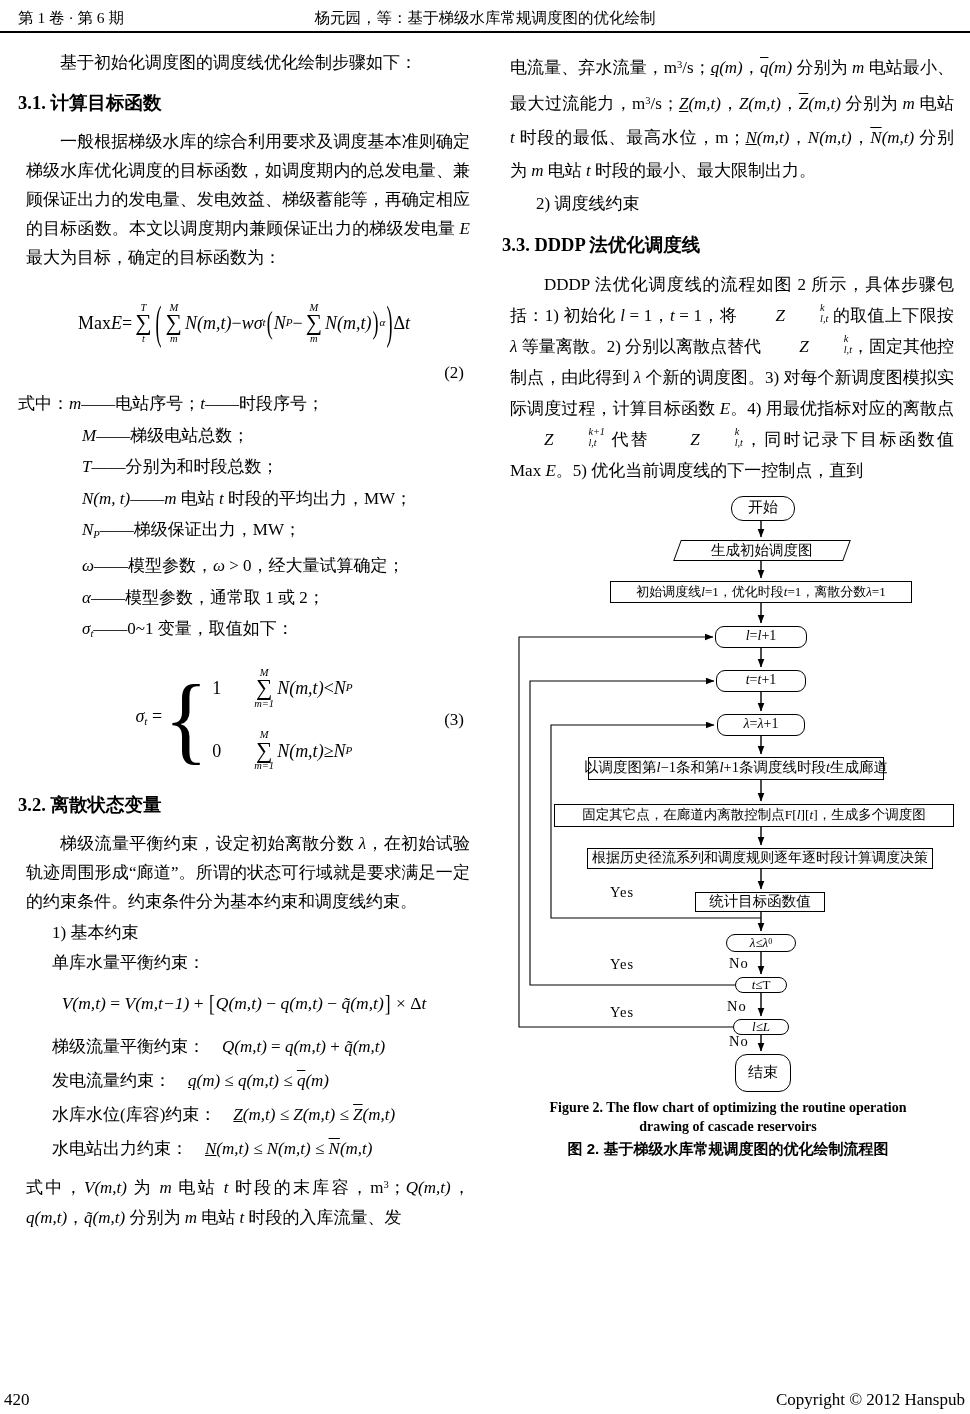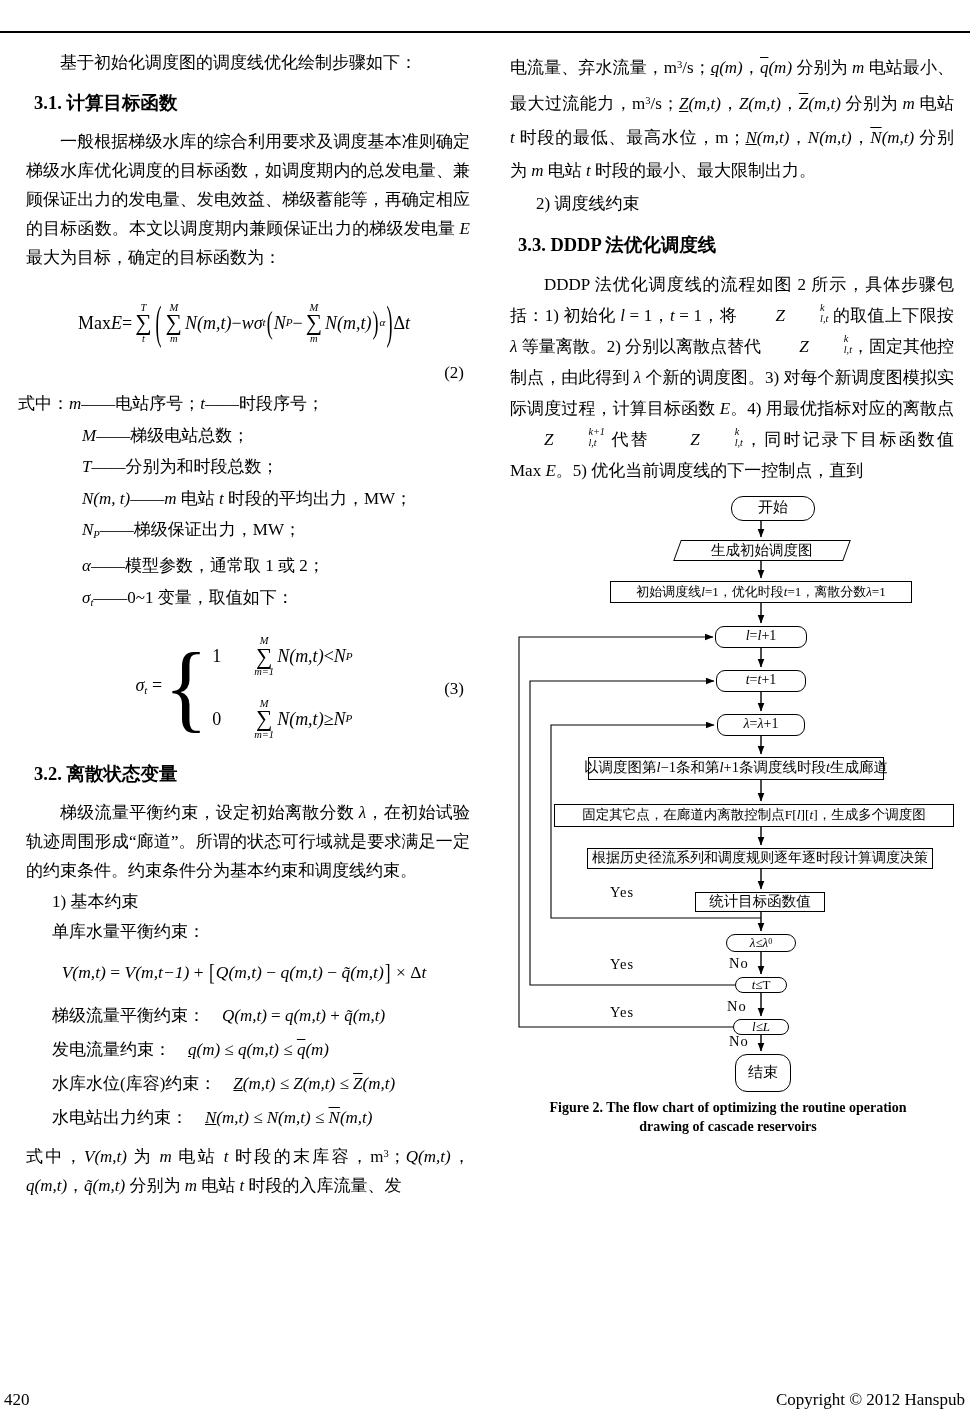--- a/index.html
+++ b/index.html
@@ -10,21 +10,21 @@
   .h-issue{position:absolute;left:0;top:2px;}
   .h-title{position:absolute;left:50%;transform:translateX(-50%);top:2px;white-space:nowrap;}
   .hrule{position:absolute;top:31px;left:0;right:0;height:2px;background:#000;}
   
   .col{position:absolute;top:48px;width:452px;line-height:29px;}
   .col-left{left:18px;}
   .col-right{left:502px;}
   p{margin:0 0 2px 8px;}
   .just{text-align:justify;}
   .indent{text-indent:34px;}
-  h3{font-size:18.5px;font-weight:bold;margin:14px 0 12px 16px;line-height:24px;
+  h3{font-size:18.5px;font-weight:bold;margin:14px 0 12px 0;line-height:24px;
      font-family:"Liberation Serif","DejaVu Serif",serif;}
   .line{line-height:30px;}
   .pl{padding-left:34px;}
   
   .s-i{font-style:italic;}
   .s-iu{font-style:italic;text-decoration:underline;}
   .s-io{font-style:italic;text-decoration:overline;}
   .s-sup{font-size:.62em;vertical-align:.5em;}
   .s-sub{font-size:.62em;vertical-align:-.25em;}
   .s-supi{font-size:.62em;vertical-align:.5em;font-style:italic;}
@@ -75,20 +75,24 @@
   
   .footer{position:absolute;left:4px;right:5px;bottom:4px;height:22px;font-size:17px;}
   .pageno{position:absolute;left:0;bottom:0;}
   .copy{position:absolute;right:0;bottom:0;}
 </style>
 </head>
 <body>
 
 <div class="page">
 
+  <div class="header">
+    <span class="h-issue">第 1 卷 · 第 6 期</span>
+    <span class="h-title">杨元园，等：基于梯级水库常规调度图的优化绘制</span>
+  </div>
   <div class="hrule"></div>
 
   <div class="col col-left">
     <p class="indent just"><span>基于初始化调度图的调度线优化绘制步骤如下：</span></p>
     <h3>3.1. 计算目标函数</h3>
     <p class="indent just"><span>一般根据梯级水库的综合利用要求及调度基本准则确定梯级水库优化调度的目标函数，如调度期内的总发电量、兼顾保证出力的发电量、发电效益、梯级蓄能等，再确定相应的目标函数。本文以调度期内兼顾保证出力的梯级发电量 </span><span class="s-i">E</span><span> 最大为目标，确定的目标函数为：</span></p>
 
     <div class="formula-block">
       <div class="frow">
           <span>Max</span>
@@ -127,20 +131,21 @@
         </div>
       <div class="ftag-line"><span>(2)</span></div>
     </div>
 
     <div class="defs">
       <div class="defline first"><span>式中：</span><span class="s-i">m</span><span>——电站序号；</span><span class="s-i">t</span><span>——时段序号；</span></div>
       <div class="defline"><span class="s-i">M</span><span>——梯级电站总数；</span></div>
       <div class="defline"><span class="s-i">T</span><span>——分别为和时段总数；</span></div>
       <div class="defline"><span class="s-i">N(m, t)</span><span>——</span><span class="s-i">m</span><span> 电站 </span><span class="s-i">t</span><span> 时段的平均出力，MW；</span></div>
       <div class="defline"><span class="s-i">N</span><span class="s-subi">P</span><span>——梯级保证出力，MW；</span></div>
+      <div class="defline"><span class="s-i">ω</span><span>——模型参数，</span><span class="s-i">ω</span><span> &gt; 0，经大量试算确定；</span></div>
       <div class="defline"><span class="s-i">α</span><span>——模型参数，通常取 1 或 2；</span></div>
       <div class="defline"><span class="s-i">σ</span><span class="s-subi">t</span><span>——0~1 变量，取值如下：</span></div>
     </div>
 
     <div class="f3wrap">
       <span style="font-size:18px"><span class="s-i">σ</span><span class="s-subi">t</span><span> = </span></span>
       <span class="brace">{</span>
       <span class="cases">
         <span class="crow">
             <span>1</span>
@@ -236,21 +241,21 @@
           <line x1="259" y1="499" x2="259" y2="522" marker-end="url(#arr)"></line>
           <line x1="259" y1="541" x2="259" y2="557" marker-end="url(#arr)"></line>
         </g>
         <g stroke="#000" stroke-width="1.1" fill="none">
           <polyline points="259,424 49,424 49,231 212,231" marker-end="url(#arr)"></polyline>
           <polyline points="233,491 28,491 28,187 212,187" marker-end="url(#arr)"></polyline>
           <polyline points="231,533 17,533 17,143 211,143" marker-end="url(#arr)"></polyline>
         </g>
       </svg>
 
-      <div class="node term" style="left:229px;top:2px;width:84px;height:25px">
+      <div class="node term" style="left:229px;top:2px;width:64px;height:25px">
           <span>开始</span>
         </div>
       <div class="node pgram" style="left:175px;top:46px;width:170px;height:21px">
         <span class="pg-inner"><span>生成初始调度图</span></span>
       </div>
       <div class="node" style="left:108px;top:87px;width:302px;height:22px;font-size:13px">
           <span>初始调度线</span>
           <span class="s-i">l</span>
           <span>=1，优化时段</span>
           <span class="s-i">t</span>
@@ -323,20 +328,21 @@
       <span class="flabel" style="left:227px;top:461px">No</span>
       <span class="flabel" style="left:225px;top:504px">No</span>
       <span class="flabel" style="left:227px;top:539px">No</span>
     </div>
 
     <div class="caption">
       <div class="cap-en">
         <span>Figure 2. The flow chart of optimizing the routine operation</span><br>
         <span>drawing of cascade reservoirs</span>
       </div>
+      <div class="cap-zh">图 2. 基于梯级水库常规调度图的优化绘制流程图</div>
     </div>
   </div>
 
   <div class="footer">
     <span class="pageno">420</span>
     <span class="copy">Copyright © 2012 Hanspub</span>
   </div>
 
 </div>
 

